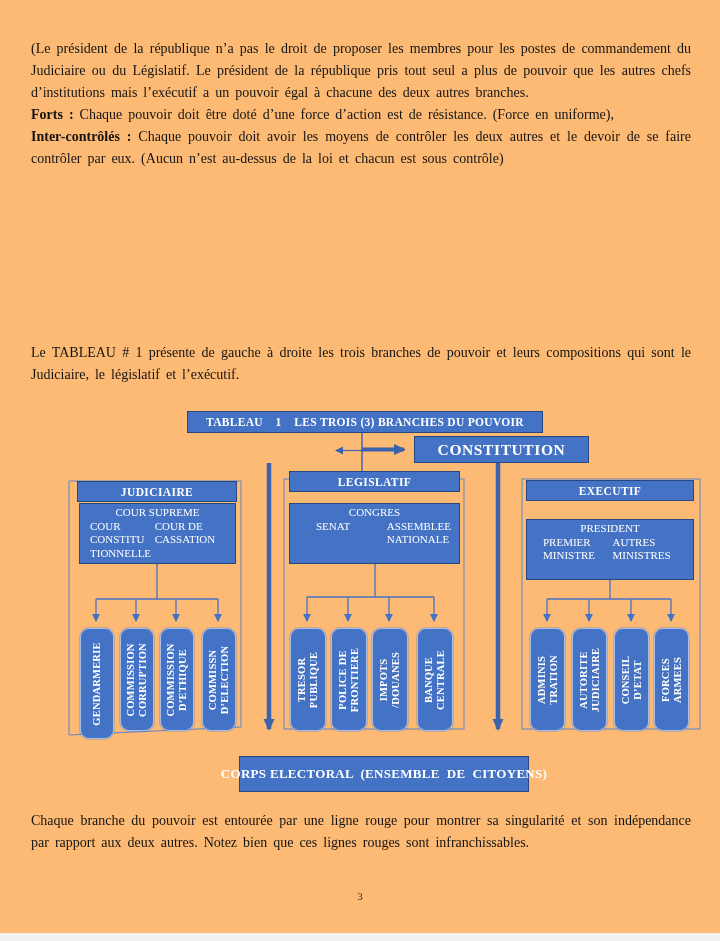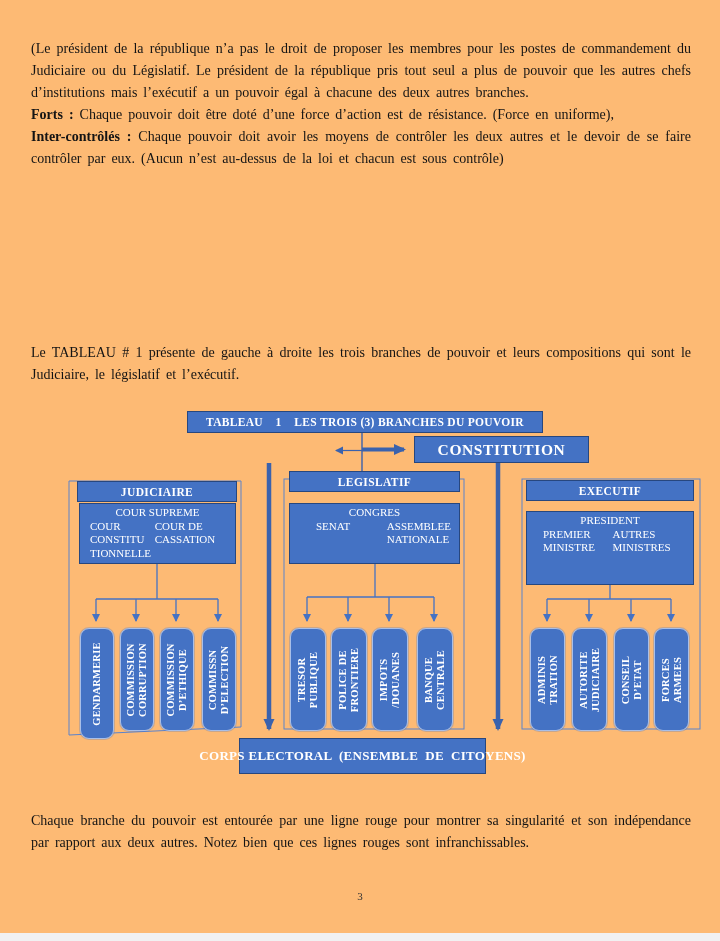--- a/index.html
+++ b/index.html
@@ -142,21 +142,21 @@
       </div>
     </div>
     <div class="bluebox subbox b-leg" style="left:257px;top:98px;width:171px;height:61px">
       <div class="row1">CONGRES</div>
       <div class="cols">
         <div class="col-l">SENAT</div>
         <div class="col-r">ASSEMBLEE
 NATIONALE</div>
       </div>
     </div>
-    <div class="bluebox subbox b-exe" style="left:494px;top:106px;width:168px;height:74px">
+    <div class="bluebox subbox b-exe" style="left:494px;top:114px;width:168px;height:61px">
       <div class="row1">PRESIDENT</div>
       <div class="cols">
         <div class="col-l">PREMIER
 MINISTRE</div>
         <div class="col-r">AUTRES
 MINISTRES</div>
       </div>
     </div>
 
     <div class="vbox" style="left:48px;top:223px;width:32px;height:109px">
@@ -202,21 +202,21 @@
       </div>
     <div class="vbox" style="left:582px;top:223px;width:33px;height:101px">
         <span>CONSEIL
 D’ETAT</span>
       </div>
     <div class="vbox" style="left:622px;top:223px;width:33px;height:101px">
         <span>FORCES
 ARMEES</span>
       </div>
 
-    <div class="bluebox corps" style="left:207px;top:333px;width:247px;height:36px">CORPS ELECTORAL  (ENSEMBLE  DE  CITOYENS)</div>
+    <div class="bluebox corps" style="left:207px;top:351px;width:290px;height:36px">CORPS ELECTORAL  (ENSEMBLE  DE  CITOYENS)</div>
   </div>
 
   <section class="textblock" style="top:810px">
     <p><span>Chaque branche du pouvoir est entourée par une ligne rouge pour montrer sa singularité et son indépendance par rapport aux deux autres. Notez bien que ces lignes rouges sont infranchissables.</span></p>
   </section>
 
   <div class="page-number">3</div>
   <div class="bottom-strip"></div>
 </div>
 

